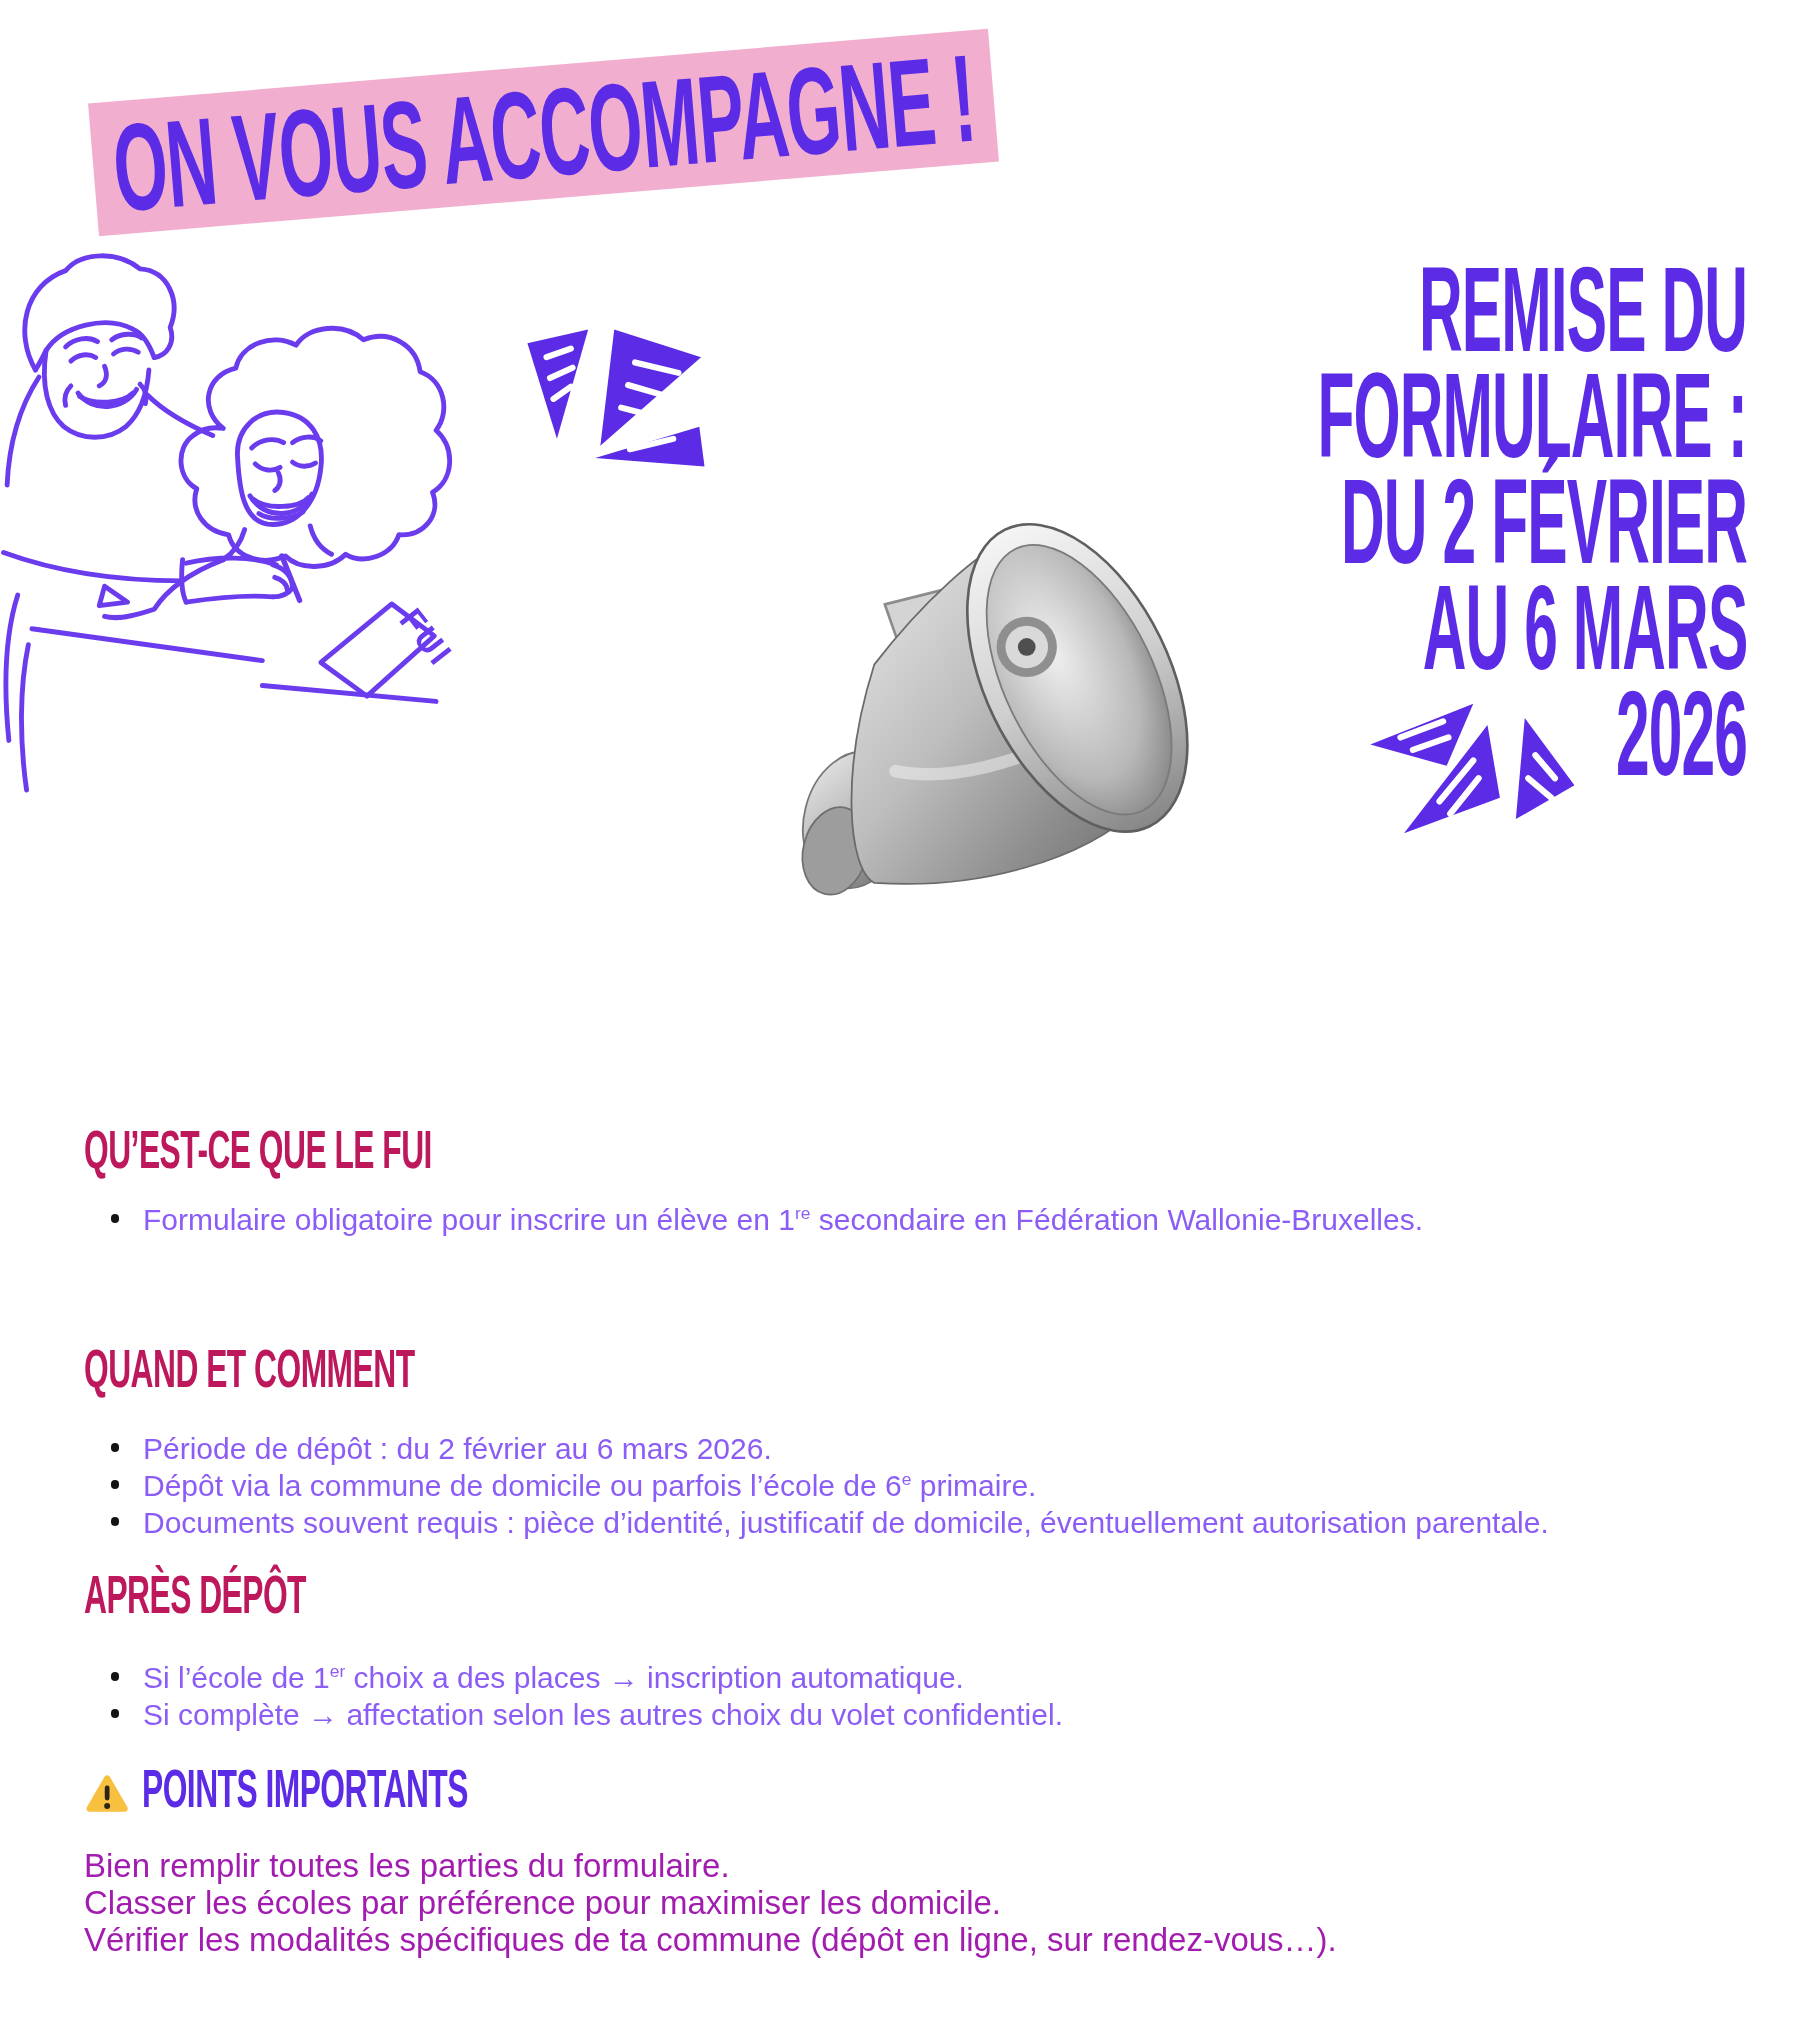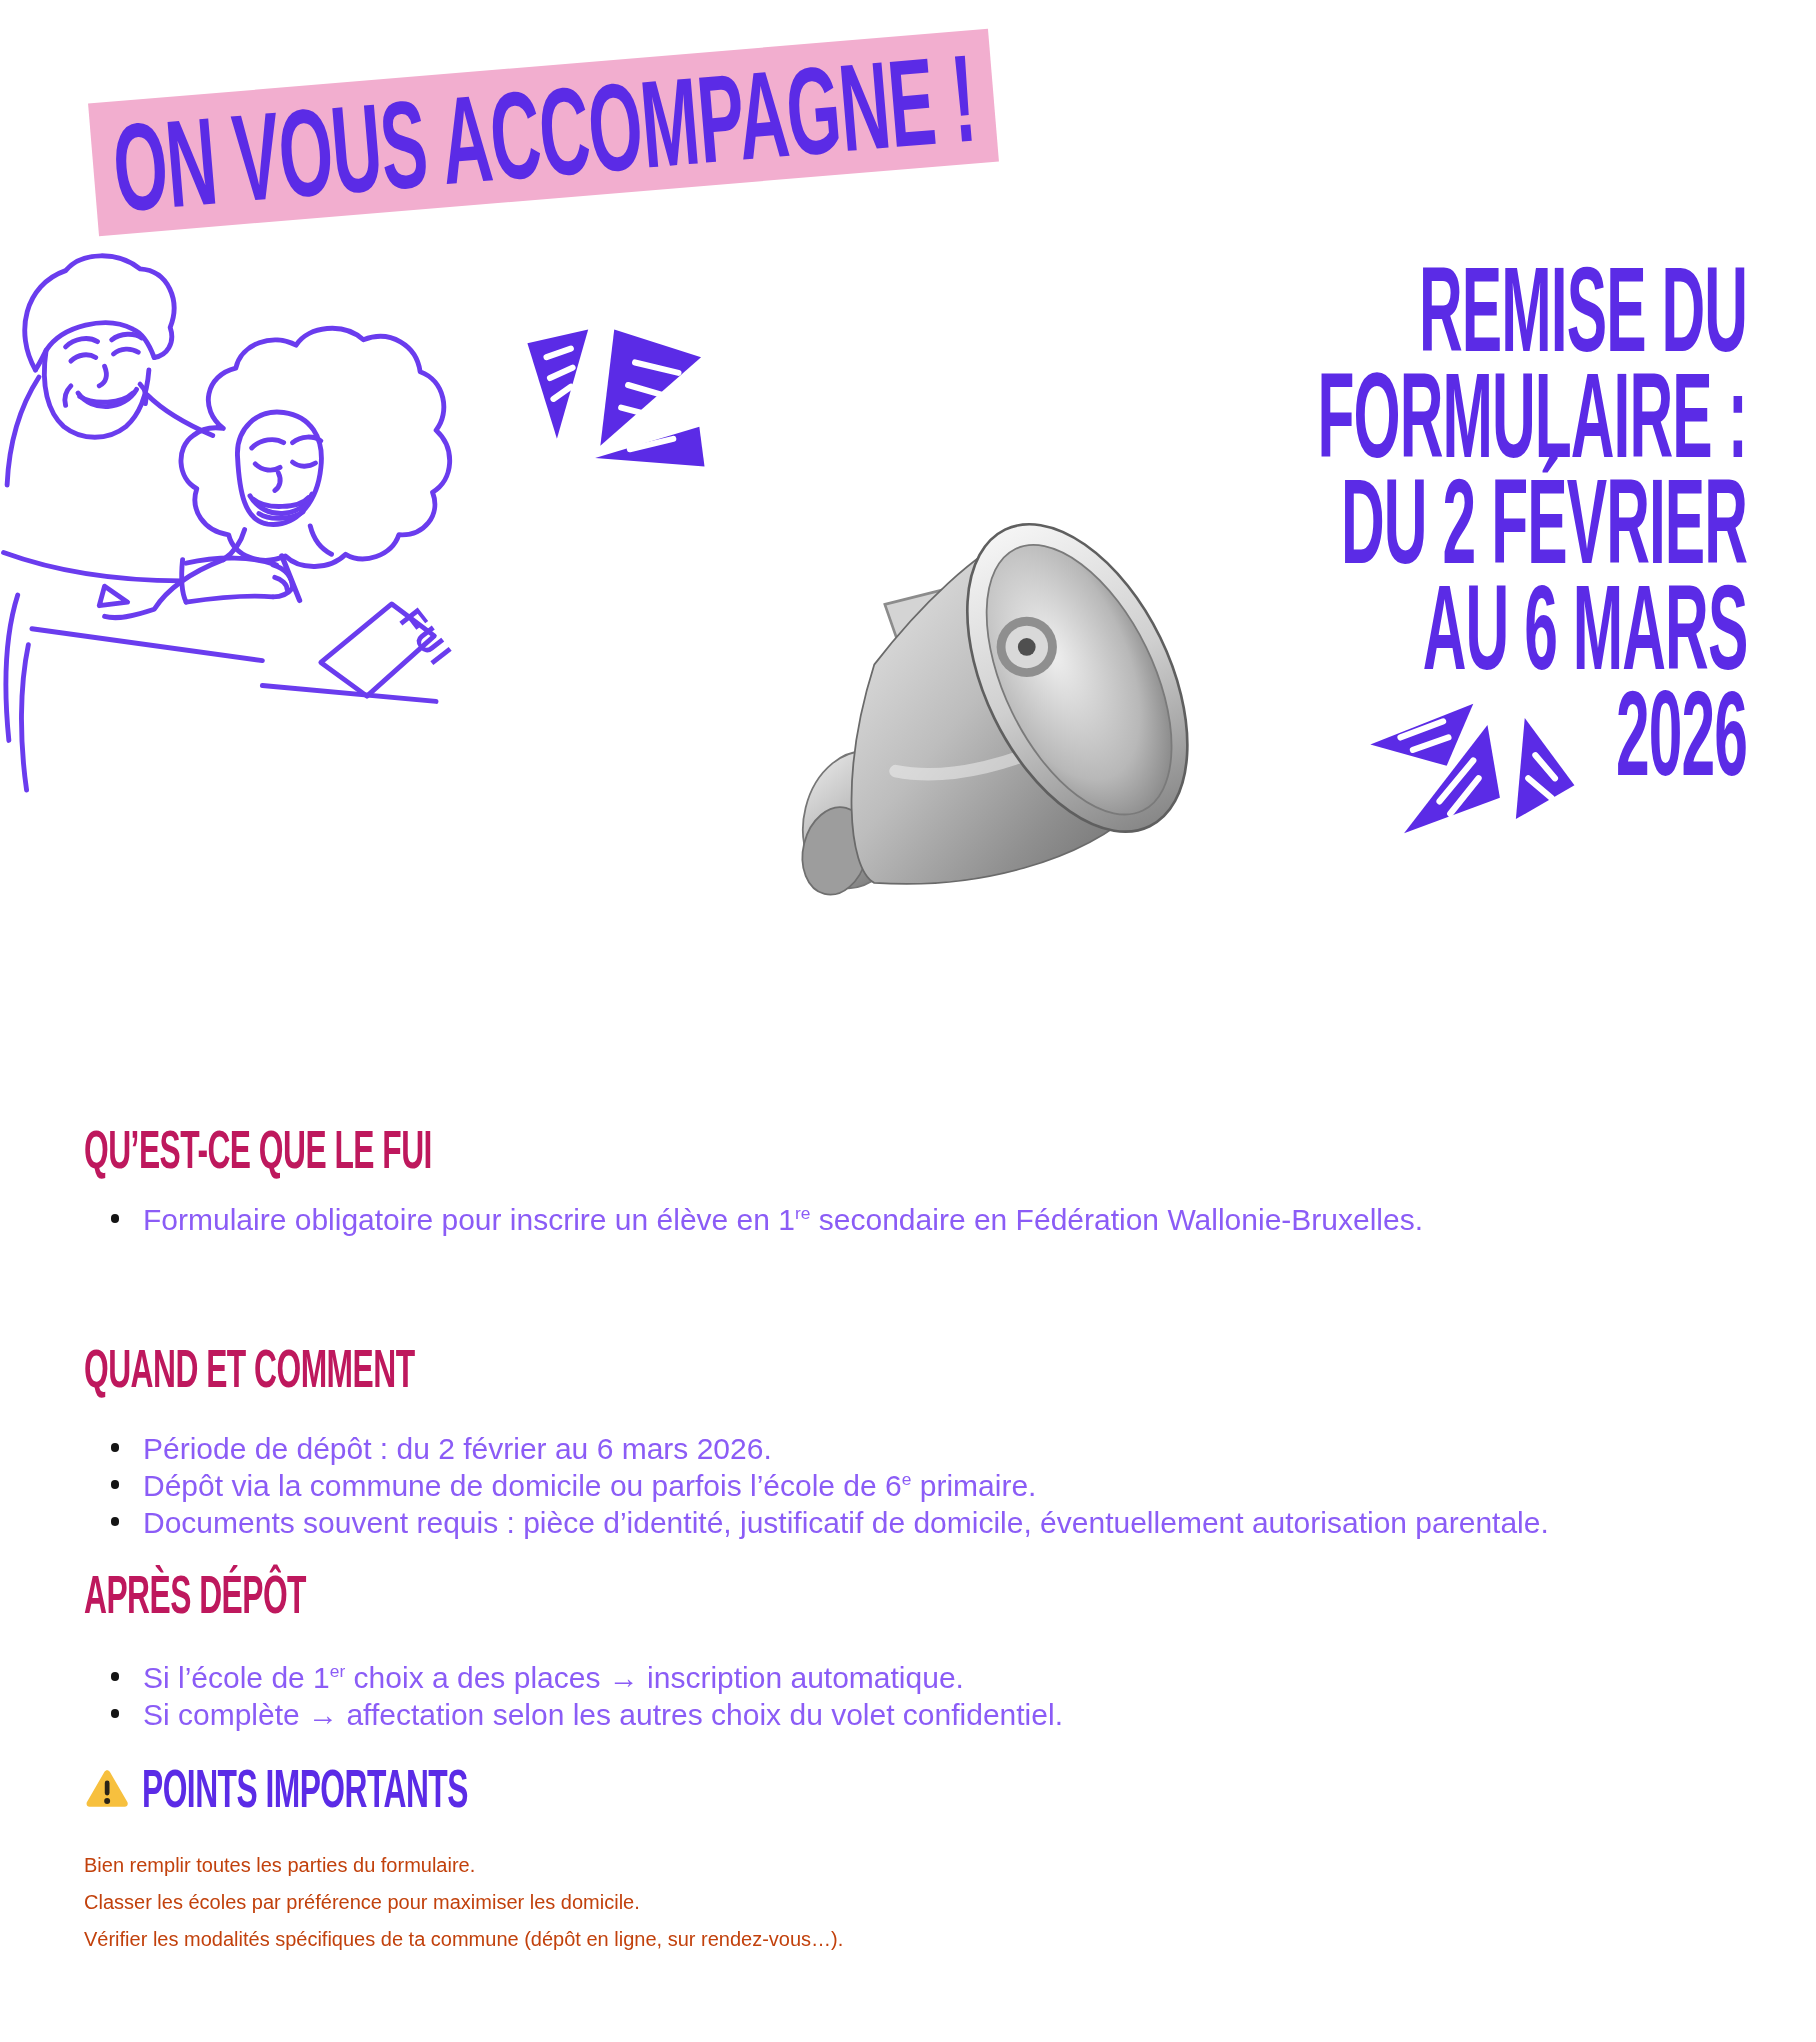--- a/index.html
+++ b/index.html
@@ -20,29 +20,29 @@
   
   .title{right:70px;top:256px;text-align:right;color:#5b2be6;}
   .title-line{height:106px;line-height:106px;white-space:nowrap;}
   .title-line>span{
     display:inline-block;font-size:121px;font-weight:bold;letter-spacing:-1.8px;
     transform:scaleX(0.5);transform-origin:100% 50%;
   }
   
   .sec-h{left:84px;margin:0;color:#be185d;font-size:53px;line-height:53px;white-space:nowrap;}
   .sec-h .cond{display:inline-block;font-weight:bold;transform:scaleX(0.6);transform-origin:0 50%;letter-spacing:-0.9px;}
-  .h4row{left:84px;display:flex;align-items:flex-start;}
+  .h4row{left:84px;display:flex;align-items:flex-end;}
   .h4row svg{margin-top:3.5px;margin-right:12.4px;flex:none;}
   .h4row .h4text{color:#5b2be6;font-size:53px;line-height:53px;font-weight:bold;display:inline-block;transform:scaleX(0.6);transform-origin:0 50%;letter-spacing:-0.9px;white-space:nowrap;}
   
   .blist{left:84px;width:1729px;margin:0;padding:0;list-style:none;color:#8b5cf6;font-size:30px;line-height:37px;}
   .blist li{position:relative;padding-left:59px;}
   .blist li::before{content:"";position:absolute;left:26.6px;top:13.3px;width:8.9px;height:8.9px;border-radius:50%;background:#141414;}
   .sup{vertical-align:super;font-size:0.58em;line-height:0;}
-  .plain{left:84px;width:1729px;color:#c2410c;font-size:20px;line-height:37px;}
+  .plain{left:84px;width:1729px;color:#a21caf;font-size:33px;line-height:37px;}
   .plain p{margin:0;}
   svg{display:block;}
 </style>
 </head>
 <body>
 
 <div class="abs banner">
   <span class="banner-text">ON VOUS ACCOMPAGNE !</span>
 </div>
 

